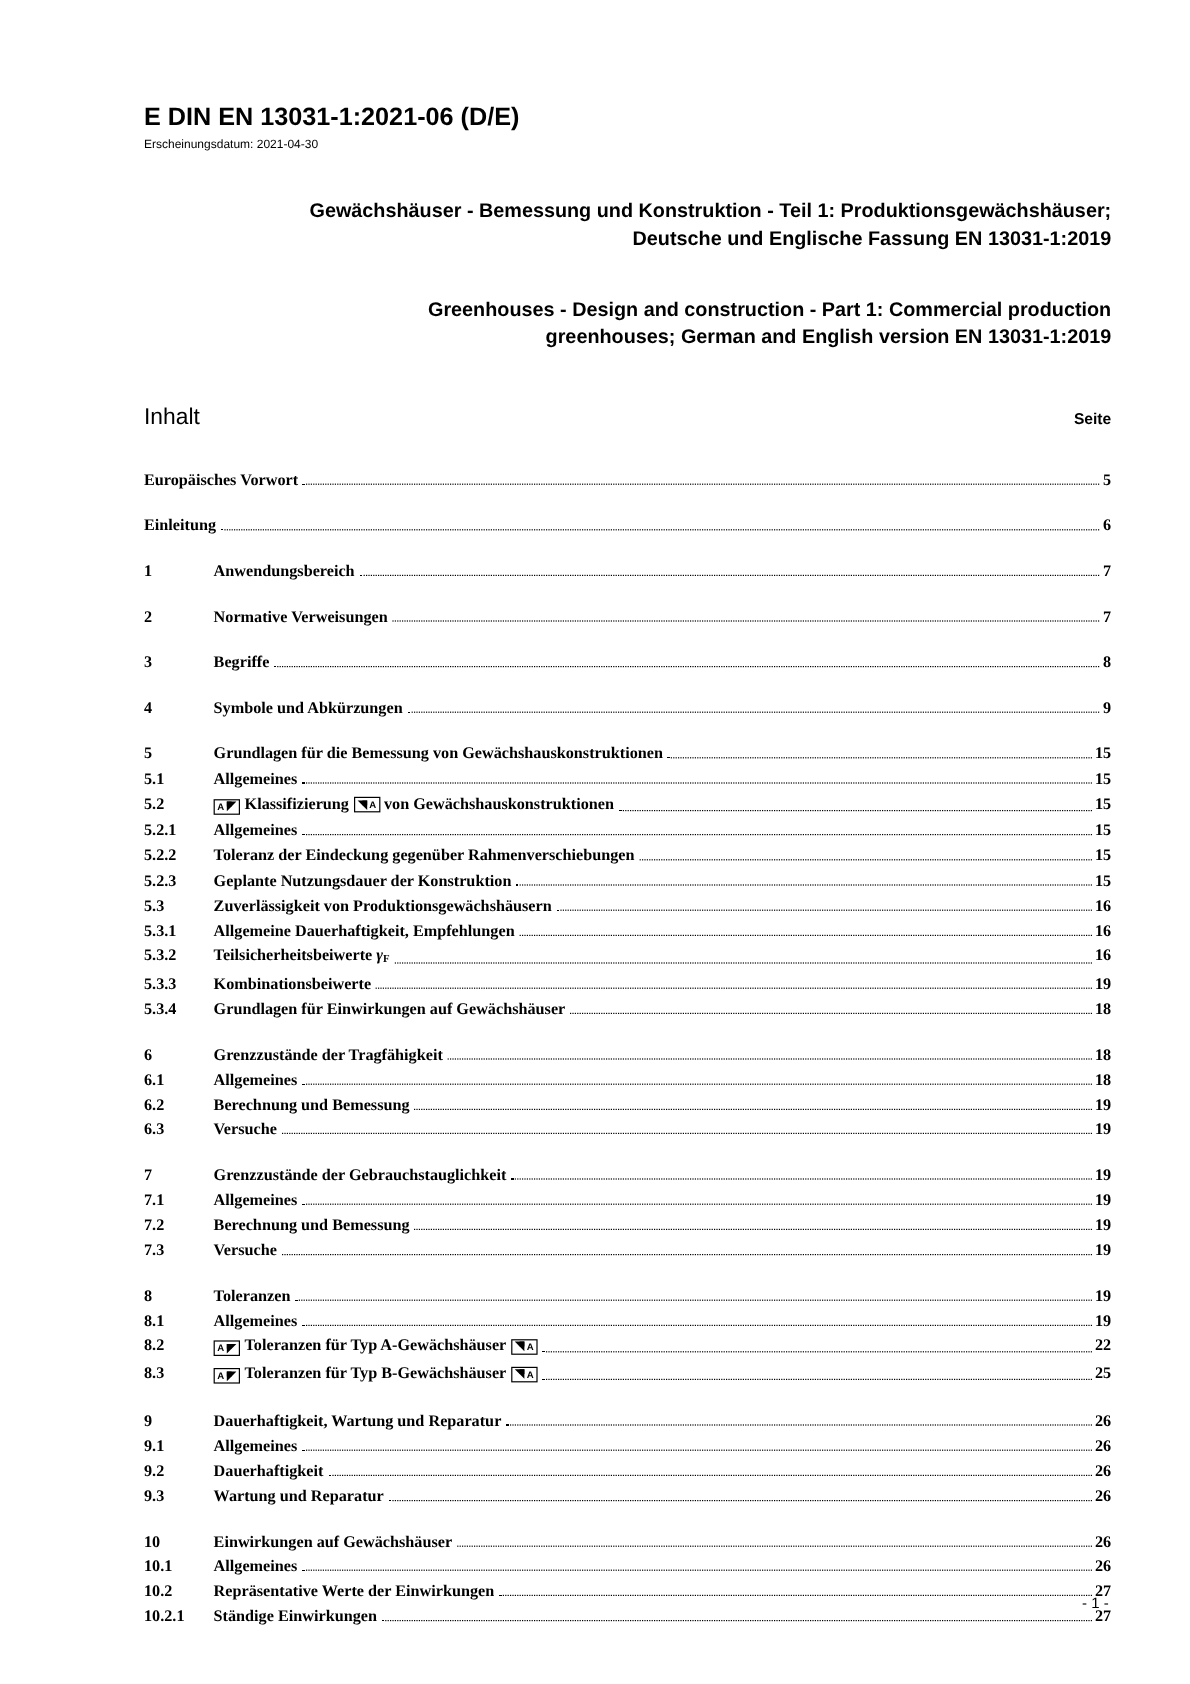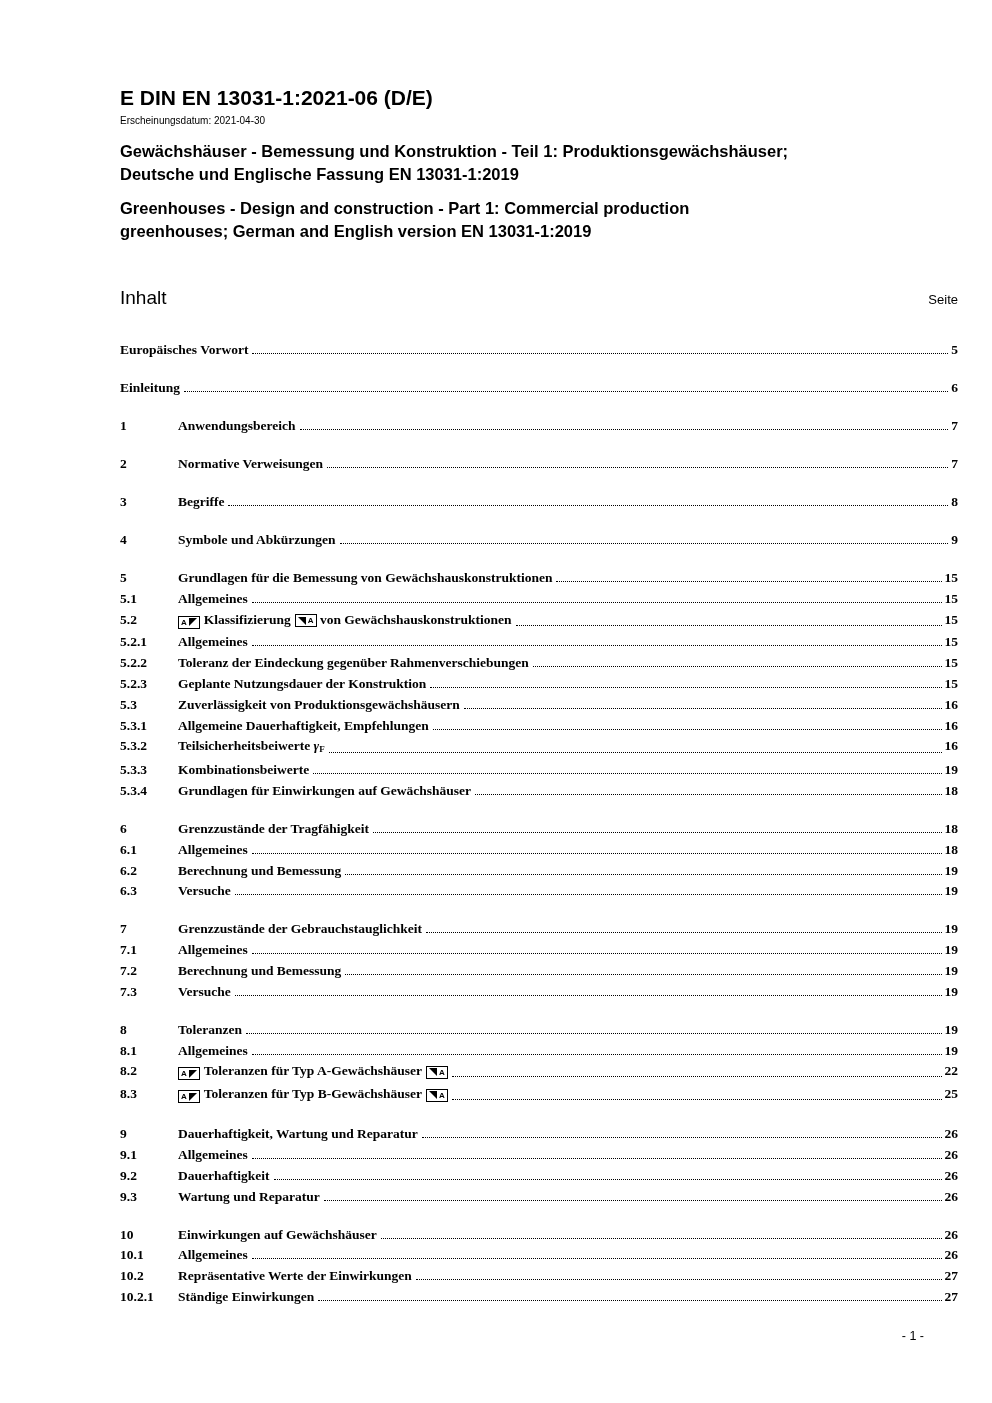--- a/index.html
+++ b/index.html
@@ -2,21 +2,21 @@
 <html><head>
 <meta charset="utf-8">
 <style>
   html, body { margin: 0; padding: 0; background: #ffffff; }
   .page {
     position: relative;
     width: 992px;
     height: 1403px;
     background: #ffffff;
     box-sizing: border-box;
-    padding: 86px 34px 0 120px;
+    padding: 86px 66px 0 120px;
     color: #000;
     overflow: hidden;
   }
   
   .doc-number {
     font-family: "Liberation Sans", sans-serif;
     font-weight: bold;
     font-size: 21px;
     line-height: 24px;
   }
@@ -24,37 +24,38 @@
     font-family: "Liberation Sans", sans-serif;
     font-size: 10px;
     line-height: 16px;
     margin-top: 3px;
   }
   .doc-title {
     font-family: "Liberation Sans", sans-serif;
     font-weight: bold;
     font-size: 16.5px;
     line-height: 23px;
-    margin-top: 11px;
+    margin-top: 36px;
+    text-align: right;
   }
   
   .toc-header {
     display: flex;
     justify-content: space-between;
     align-items: baseline;
     margin-top: 44px;
   }
   .toc-heading {
     font-family: "Liberation Sans", sans-serif;
     font-weight: normal;
     font-size: 19px;
   }
   .toc-page-label {
     font-family: "Liberation Sans", sans-serif;
-    font-weight: normal;
+    font-weight: bold;
     font-size: 13px;
   }
   
   .toc-list {
     margin-top: 34px;
     font-family: "Liberation Serif", serif;
     font-weight: bold;
     font-size: 13.5px;
   }
   .toc-group { margin-bottom: 9px; margin-top: 24px; }

